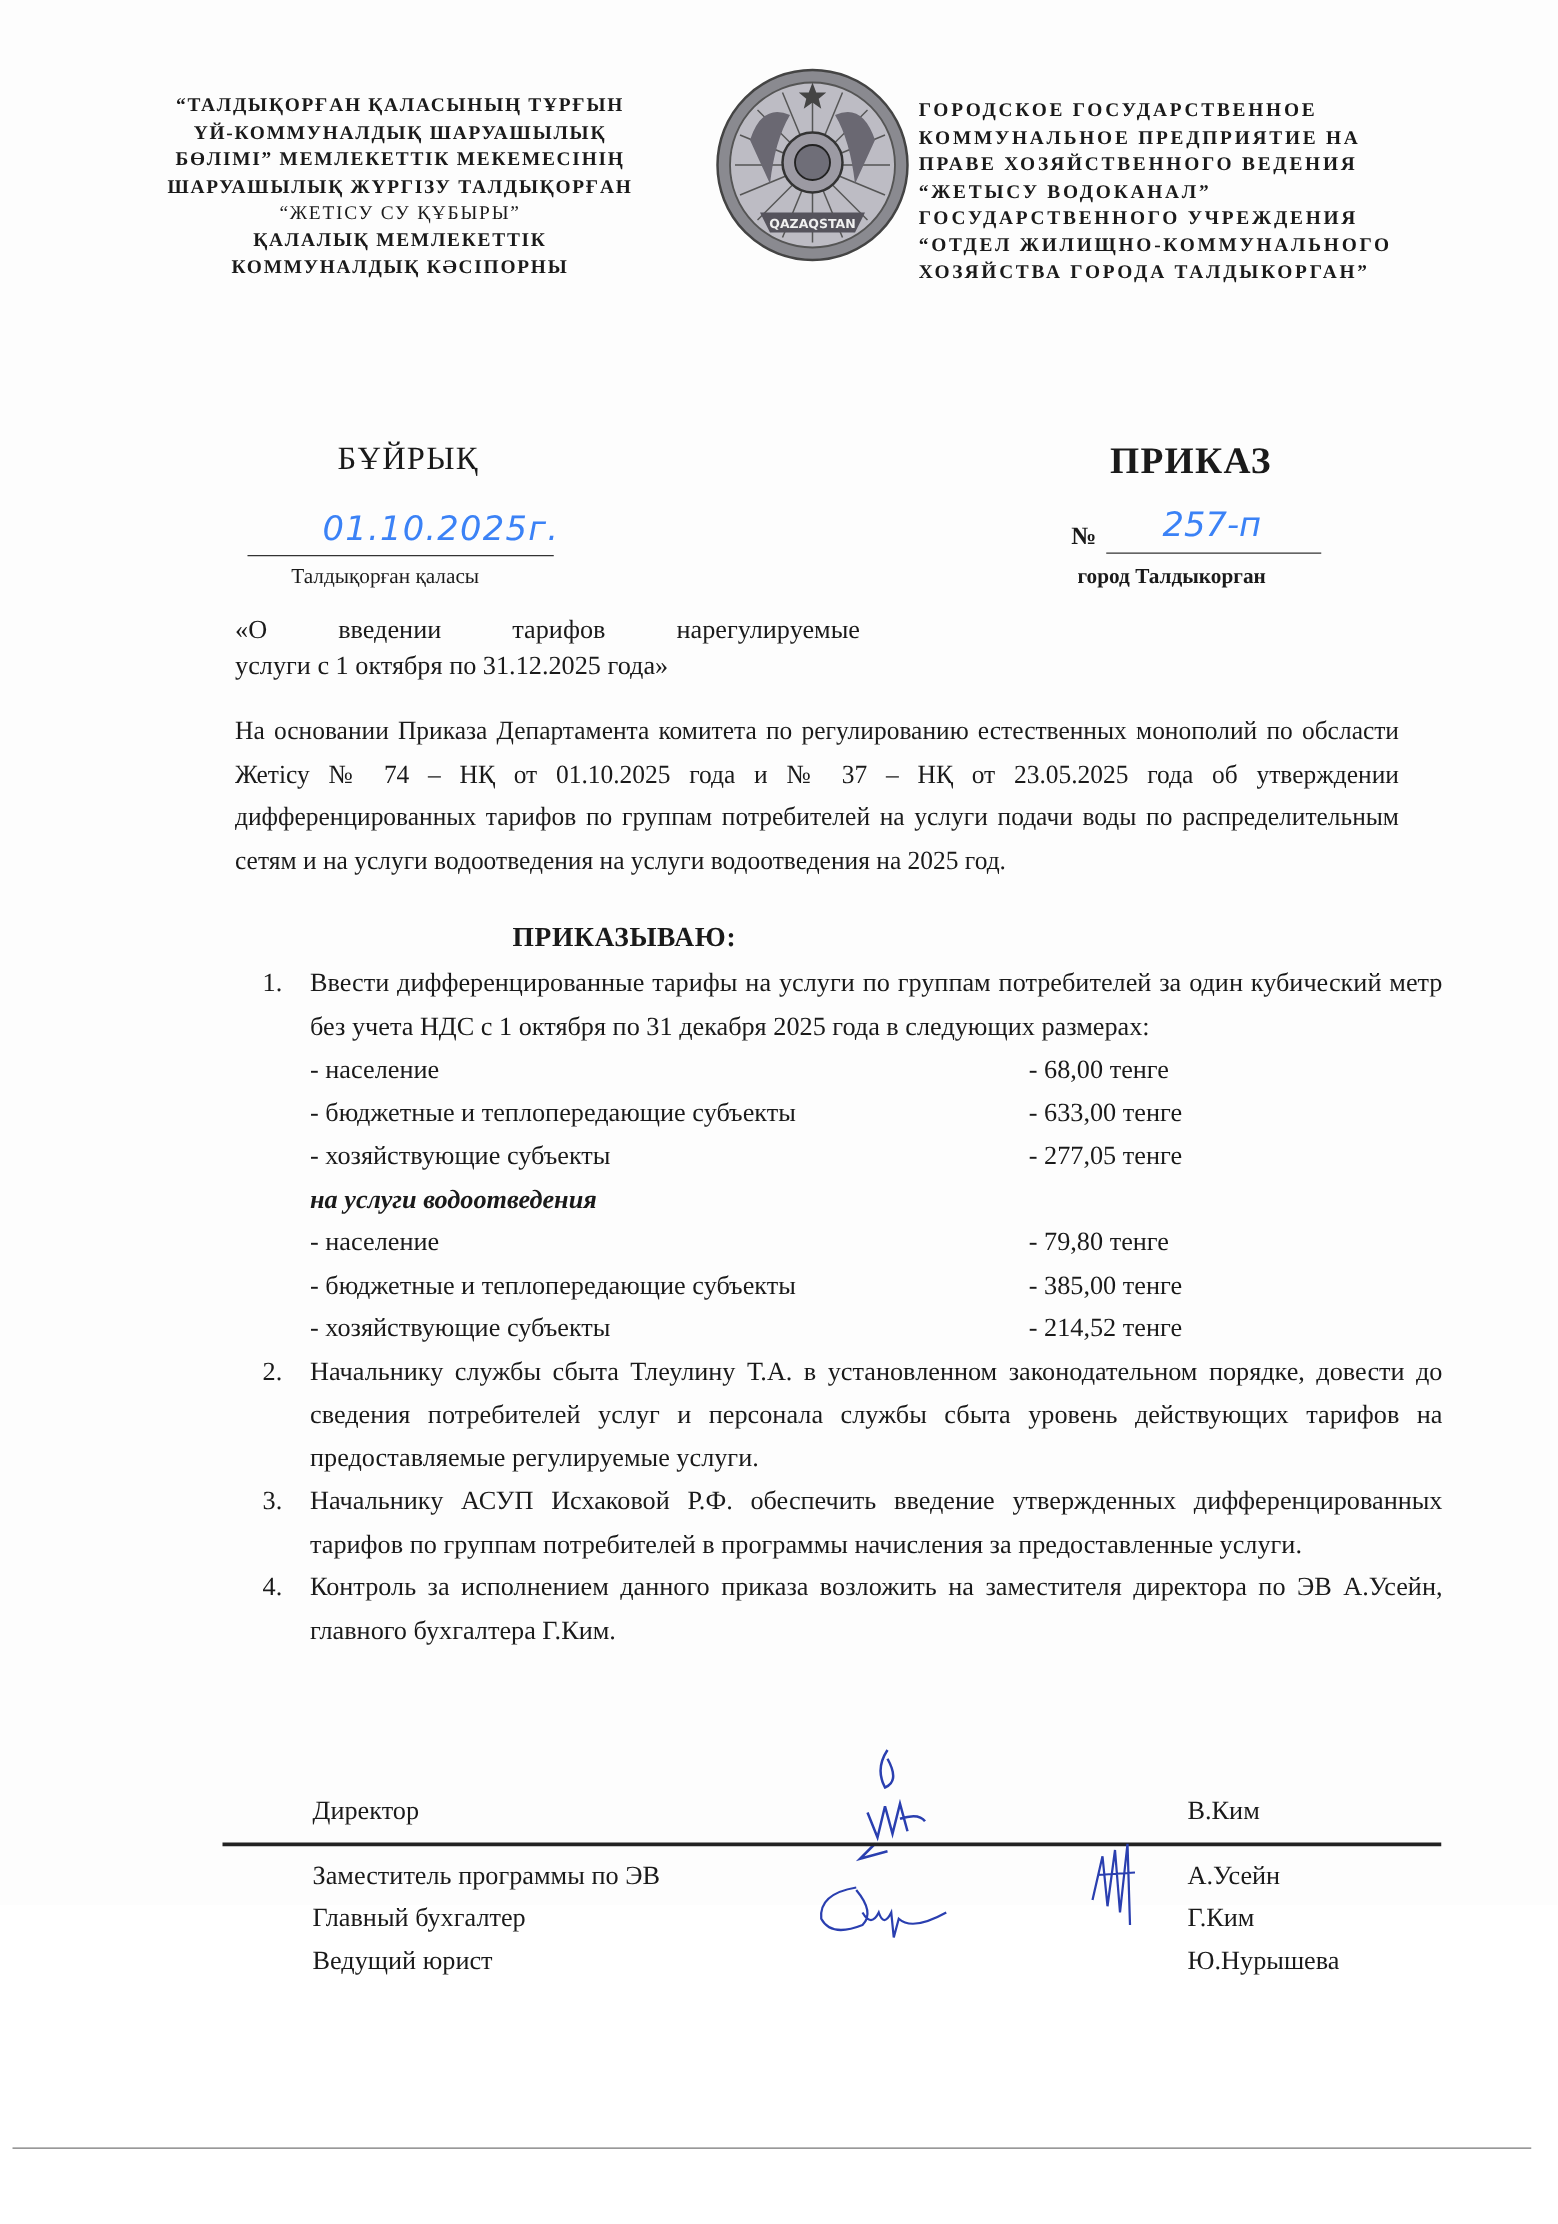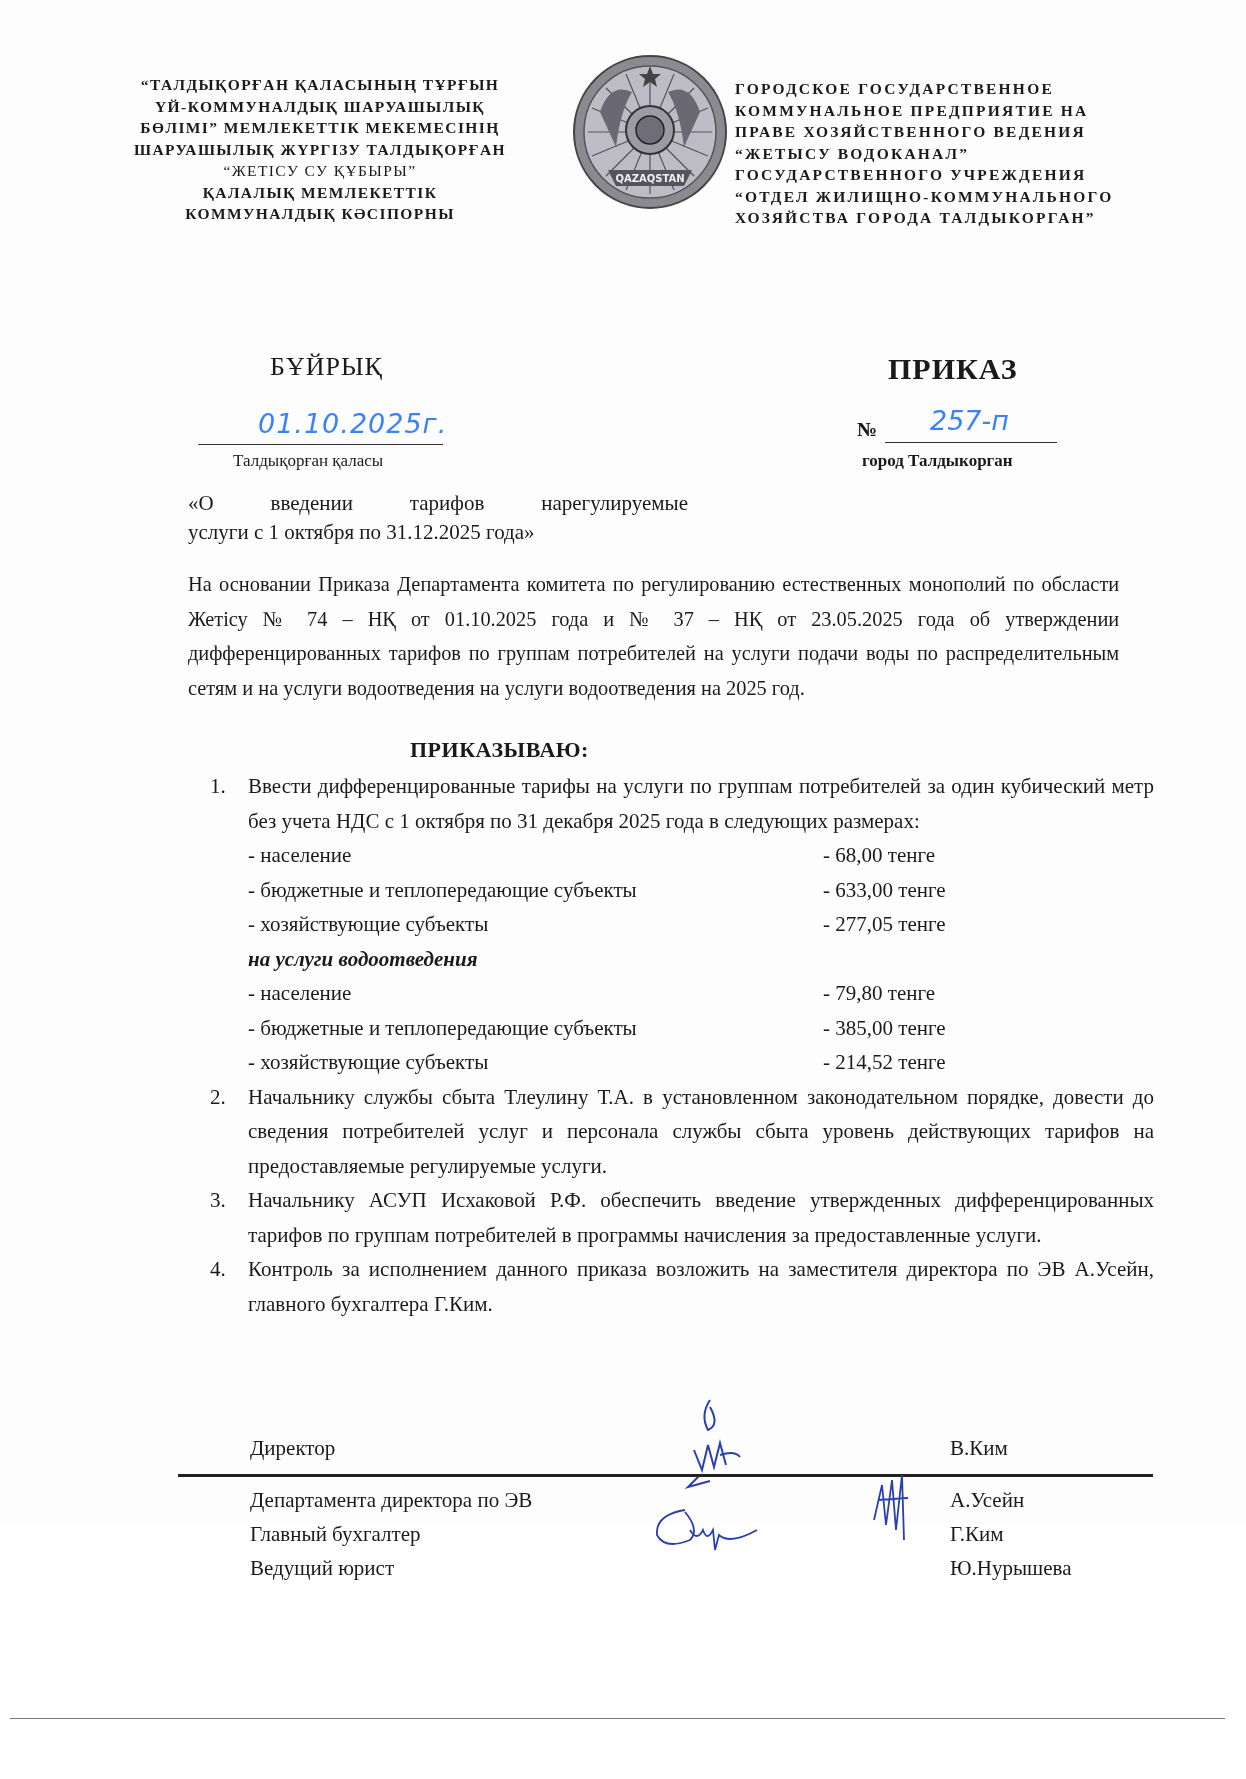--- a/index.html
+++ b/index.html
@@ -180,21 +180,21 @@
     </div>
   </div>
   <svg class="sig" style="left:680px; top:1395px;" width="70" height="95" viewBox="0 0 70 95">
     <path d="M30 5 Q20 20 28 35 Q40 30 30 12 M14 55 L22 75 L28 50 L34 72 L40 48 L46 70 M40 60 Q55 55 60 62 M20 80 L8 92 L30 86" fill="none" stroke="#2a3fb0" stroke-width="2"></path>
   </svg>
 
   <div class="rule"></div>
 
   <div class="approvers">
     <div class="sig-row">
-      <span class="sig-role">Департамента директора по ЭВ</span>
+      <span class="sig-role">Заместитель программы по ЭВ</span>
       <span class="sig-name">А.Усейн</span>
     </div>
     <div class="sig-row">
       <span class="sig-role">Главный бухгалтер</span>
       <span class="sig-name">Г.Ким</span>
     </div>
     <div class="sig-row">
       <span class="sig-role">Ведущий юрист</span>
       <span class="sig-name">Ю.Нурышева</span>
     </div>

